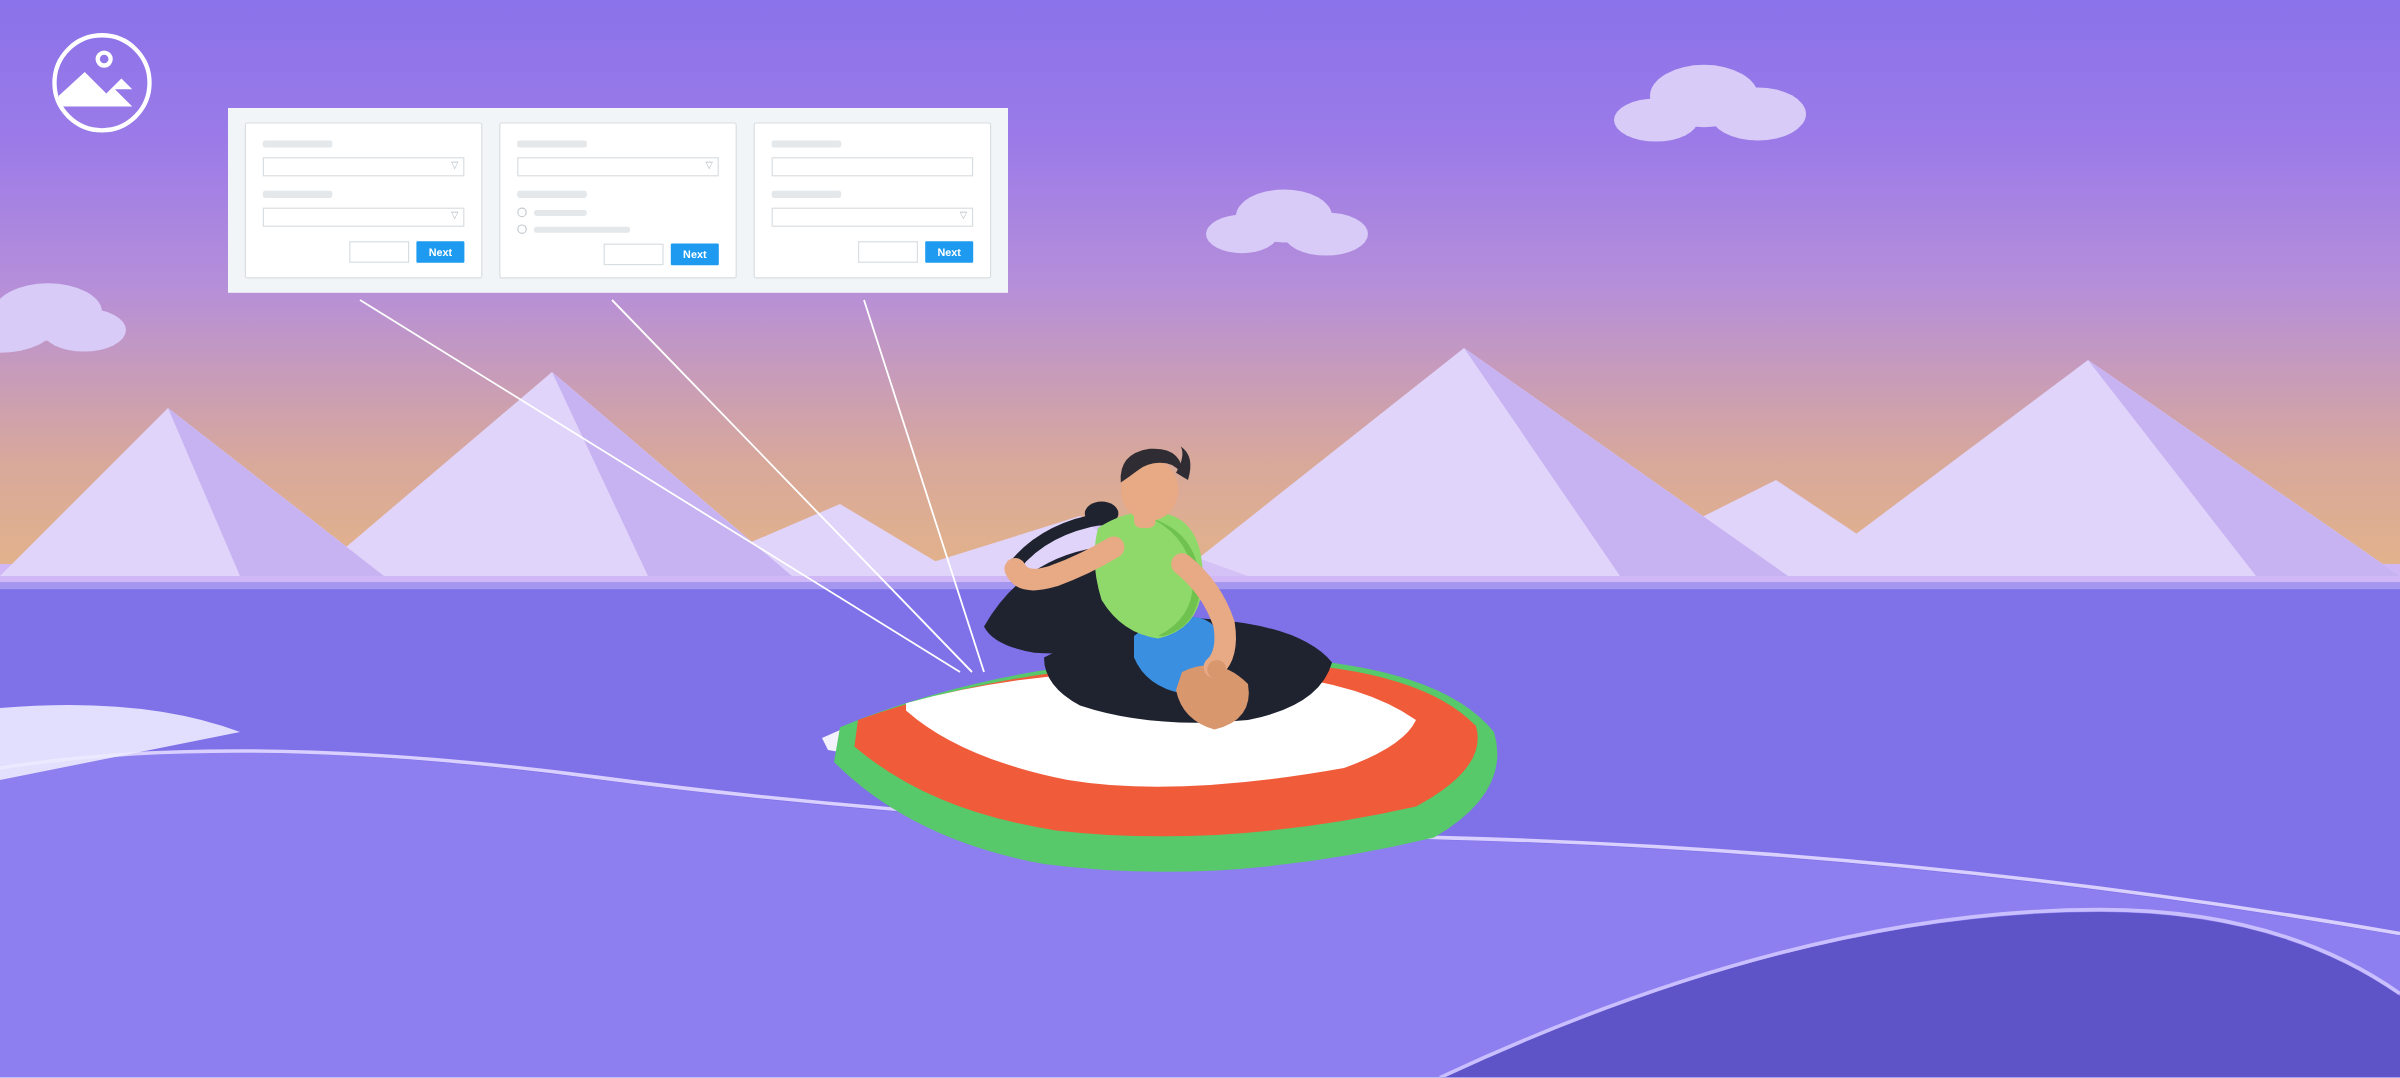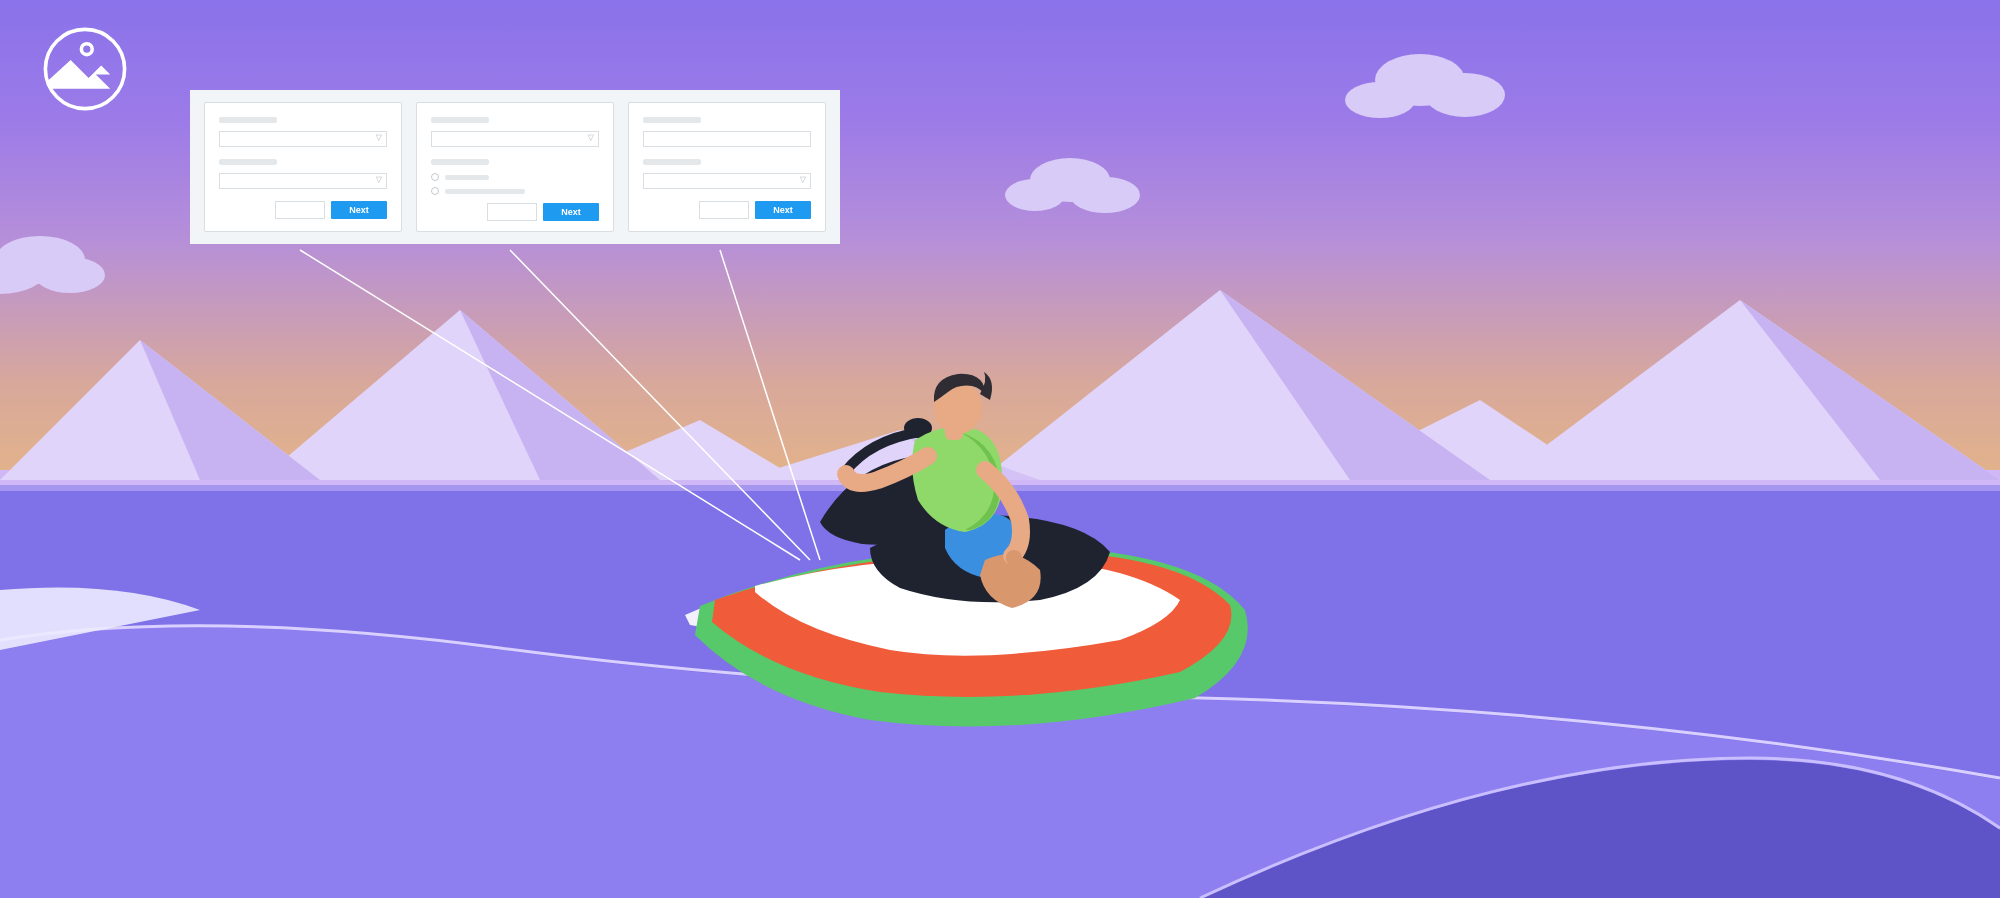--- a/index.html
+++ b/index.html
@@ -85,21 +85,21 @@
   gap: 6px;
   margin-top: 8px;
 }
 .btn-outline {
   width: 50px;
   height: 18px;
   border: 1px solid #d9dee2;
   background: #fff;
 }
 .btn-primary {
-  width: 56px;
+  width: 40px;
   height: 18px;
   background: #1e9bf0;
   color: #fff;
   font-size: 9px;
   font-weight: 600;
   display: flex;
   align-items: center;
   justify-content: center;
   border-radius: 1px;
 }

